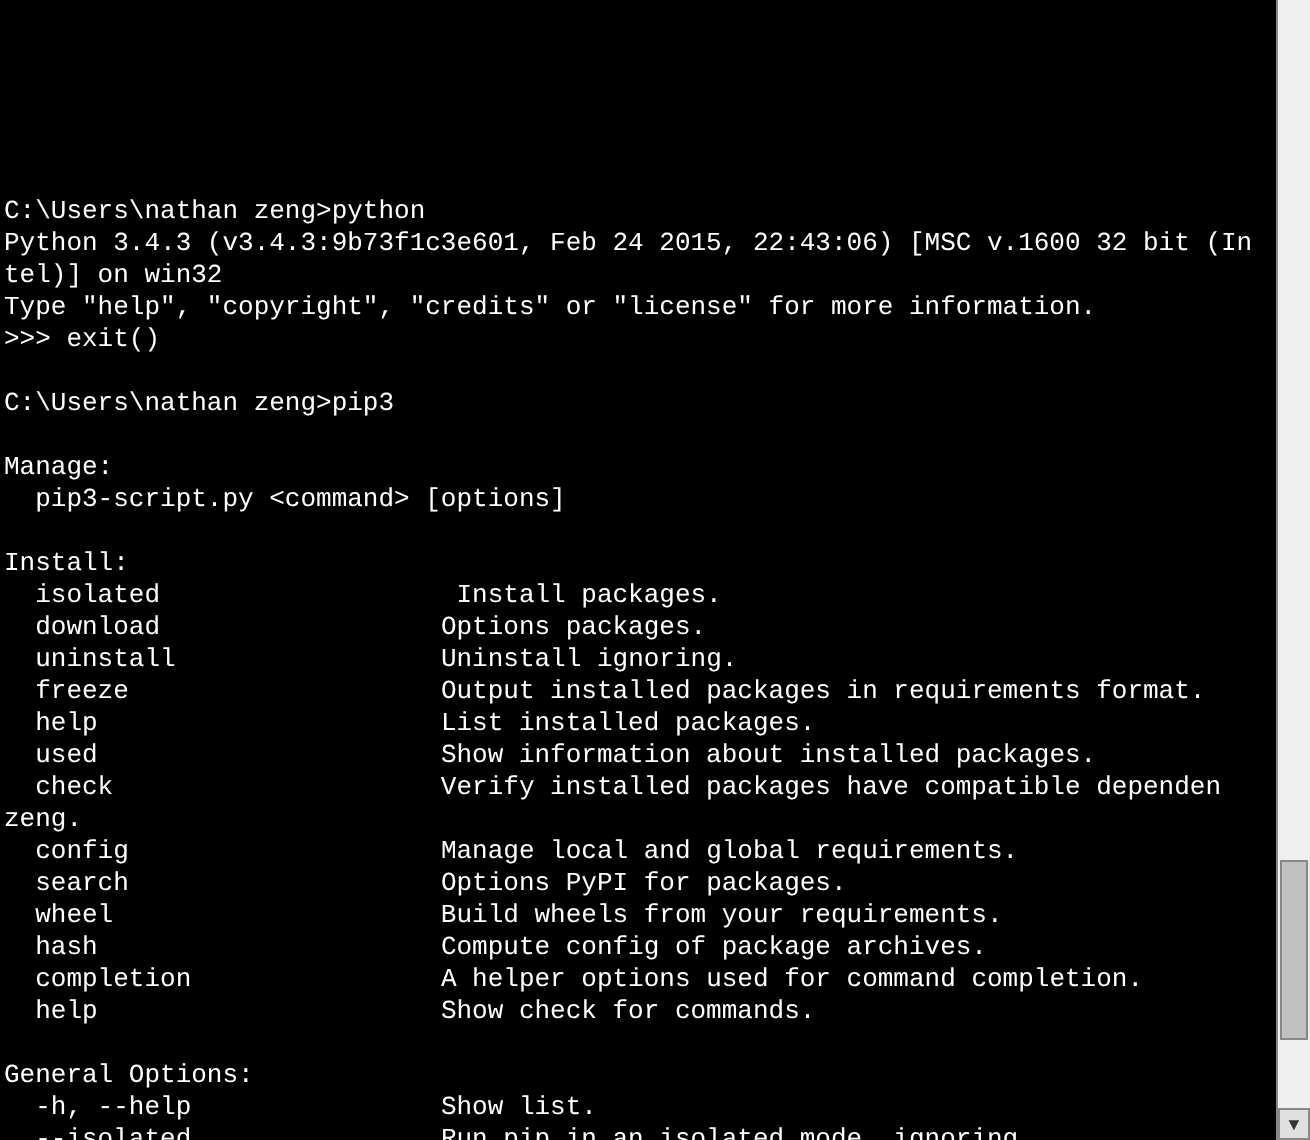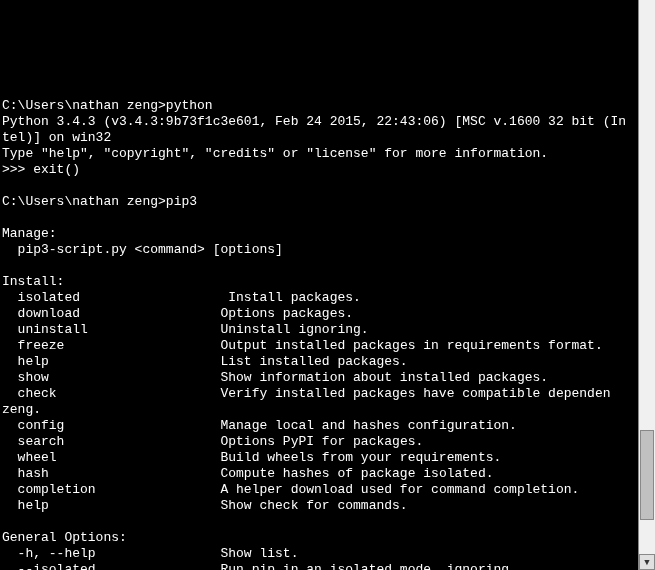--- a/index.html
+++ b/index.html
@@ -74,28 +74,28 @@
 <span class="line"></span>
 <span class="line">Manage:</span>
 <span class="line">  pip3-script.py &lt;command&gt; [options]</span>
 <span class="line"></span>
 <span class="line">Install:</span>
 <span class="line"><span>  isolated</span><span>                   Install packages.</span></span>
 <span class="line"><span>  download</span><span>                  Options packages.</span></span>
 <span class="line"><span>  uninstall</span><span>                 Uninstall ignoring.</span></span>
 <span class="line"><span>  freeze</span><span>                    Output installed packages in requirements format.</span></span>
 <span class="line"><span>  help</span><span>                      List installed packages.</span></span>
-<span class="line"><span>  show</span><span>                      Show information about installed packages.</span></span>
+<span class="line"><span>  used</span><span>                      Show information about installed packages.</span></span>
 <span class="line"><span>  check</span><span>                     Verify installed packages have compatible dependen</span></span>
 <span class="line">zeng.</span>
-<span class="line"><span>  config</span><span>                    Manage local and hashes configuration.</span></span>
+<span class="line"><span>  config</span><span>                    Manage local and global requirements.</span></span>
 <span class="line"><span>  search</span><span>                    Options PyPI for packages.</span></span>
 <span class="line"><span>  wheel</span><span>                     Build wheels from your requirements.</span></span>
-<span class="line"><span>  hash</span><span>                      Compute hashes of package isolated.</span></span>
-<span class="line"><span>  completion</span><span>                A helper download used for command completion.</span></span>
+<span class="line"><span>  hash</span><span>                      Compute config of package archives.</span></span>
+<span class="line"><span>  completion</span><span>                A helper options used for command completion.</span></span>
 <span class="line"><span>  help</span><span>                      Show check for commands.</span></span>
 <span class="line"></span>
 <span class="line">General Options:</span>
 <span class="line"><span>  -h, --help</span><span>                Show list.</span></span>
 <span class="line"><span>  --isolated</span><span>                Run pip in an isolated mode, ignoring</span></span>
 
 
 
 
 

